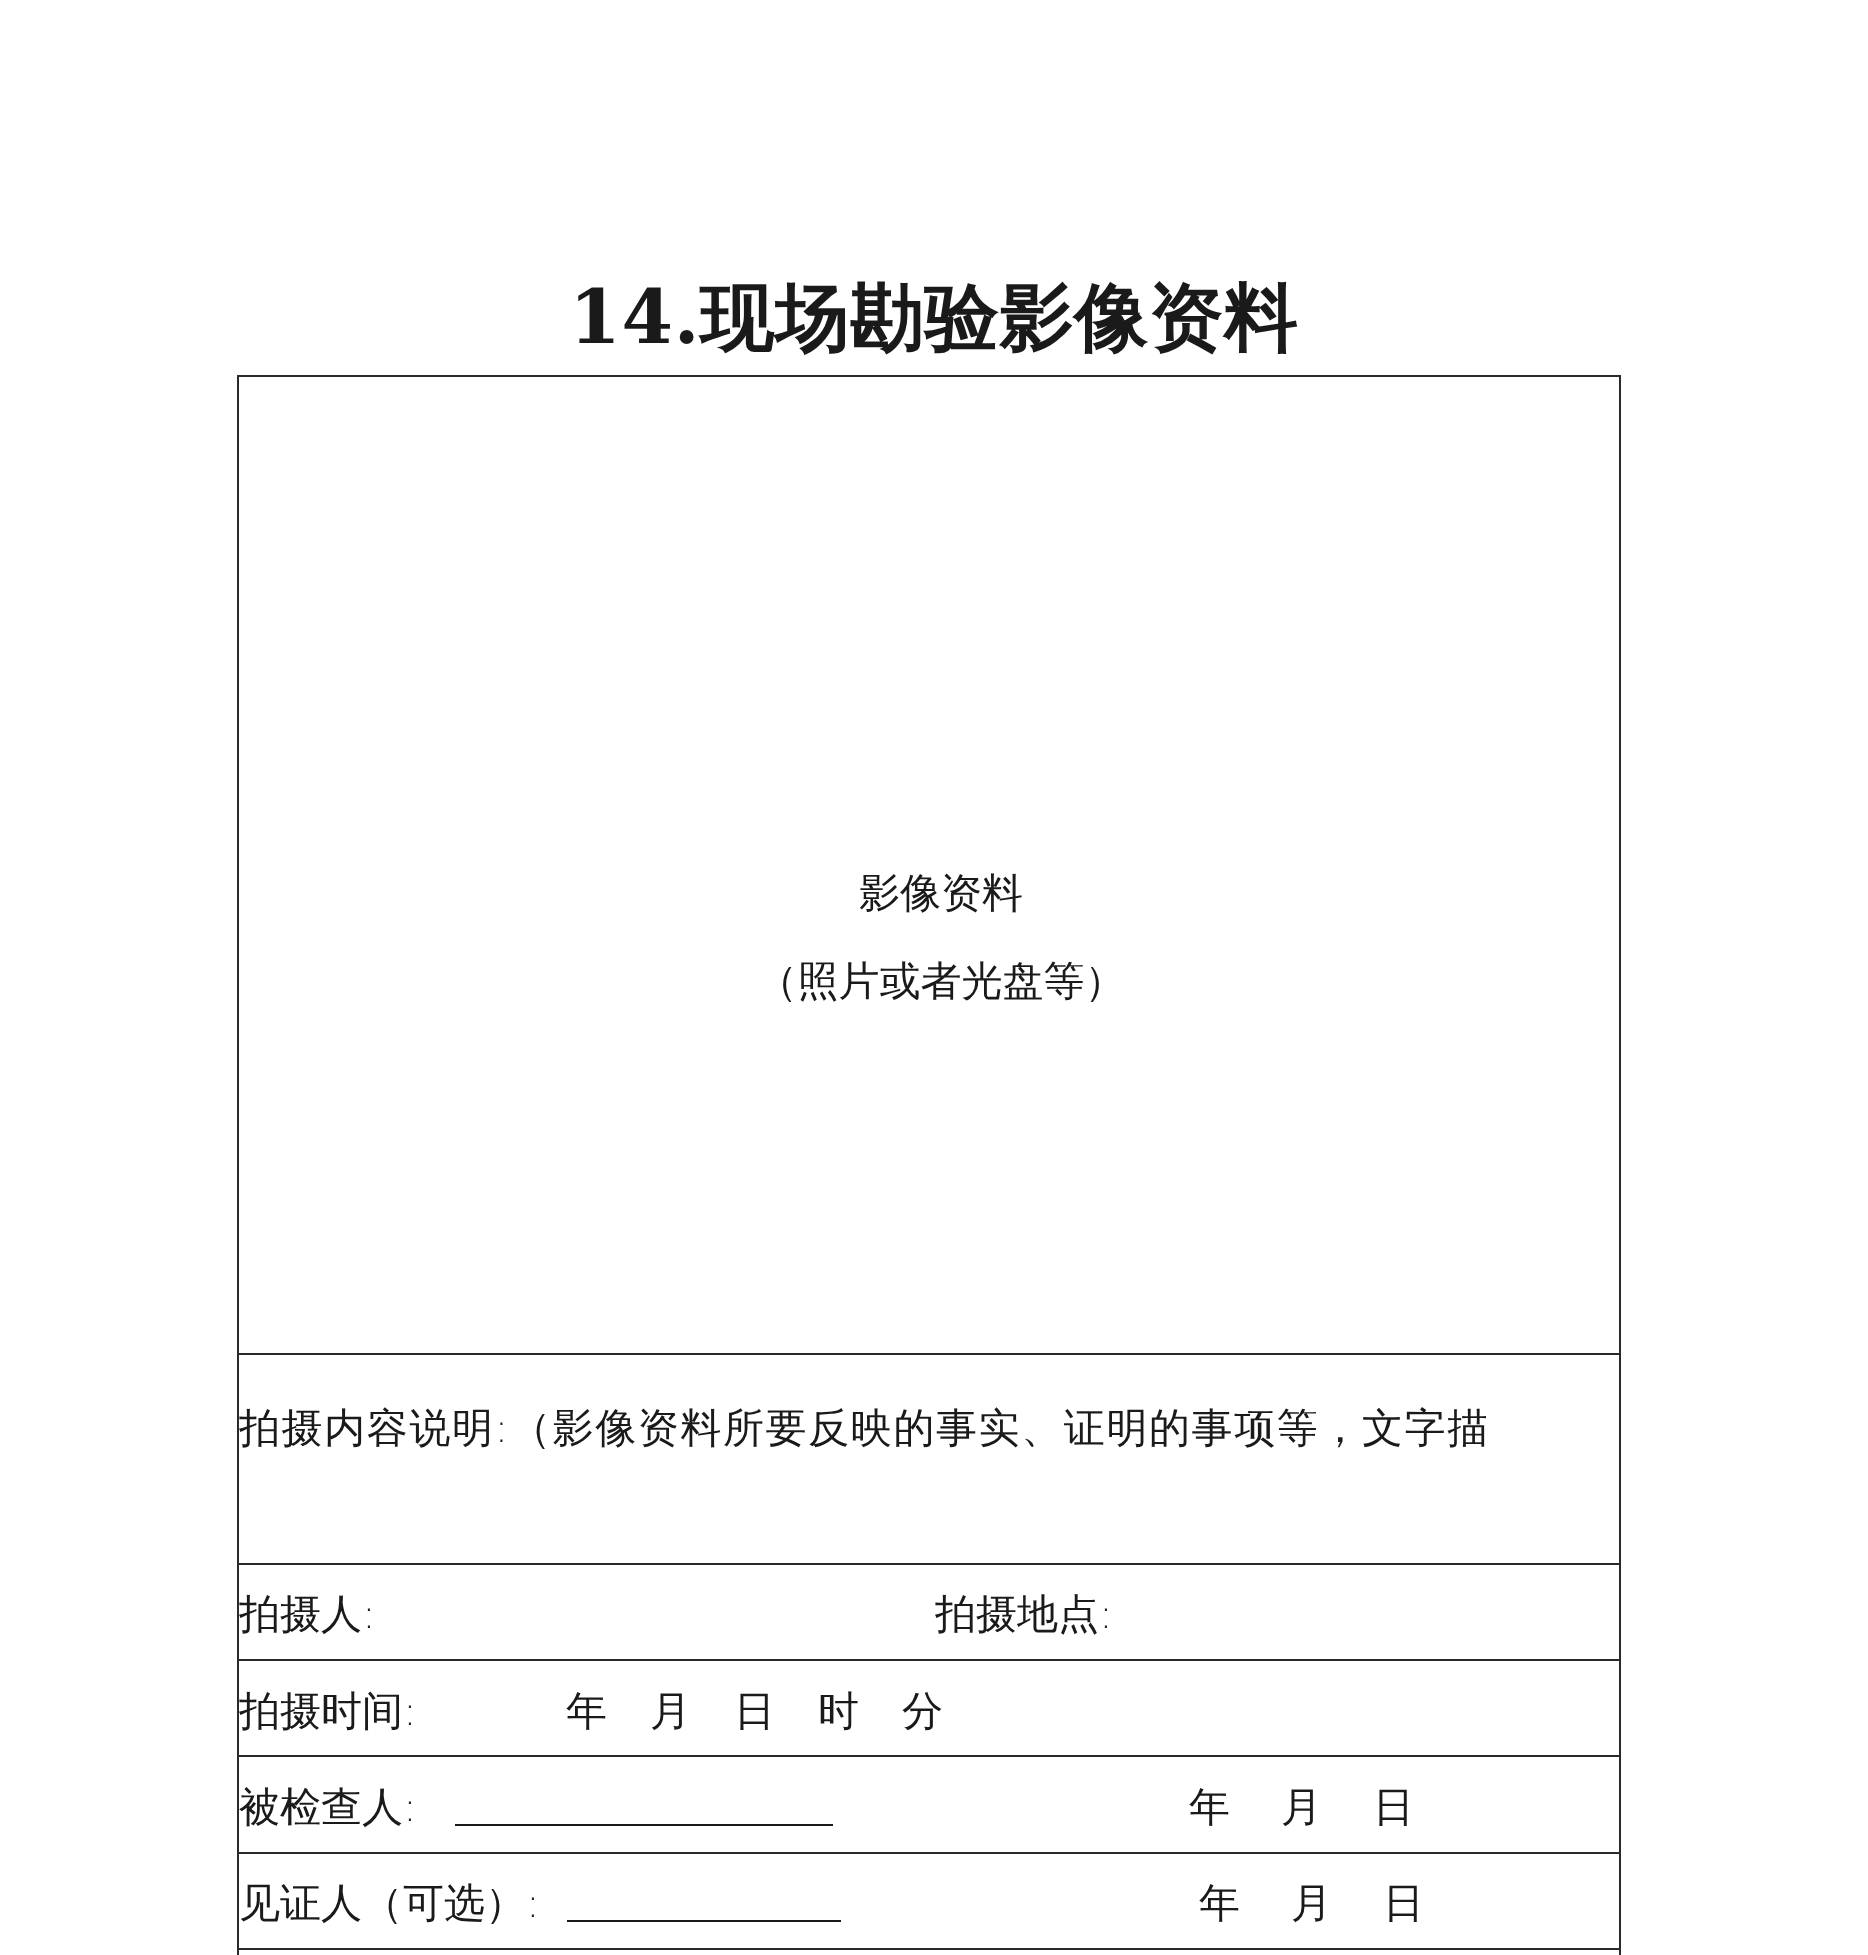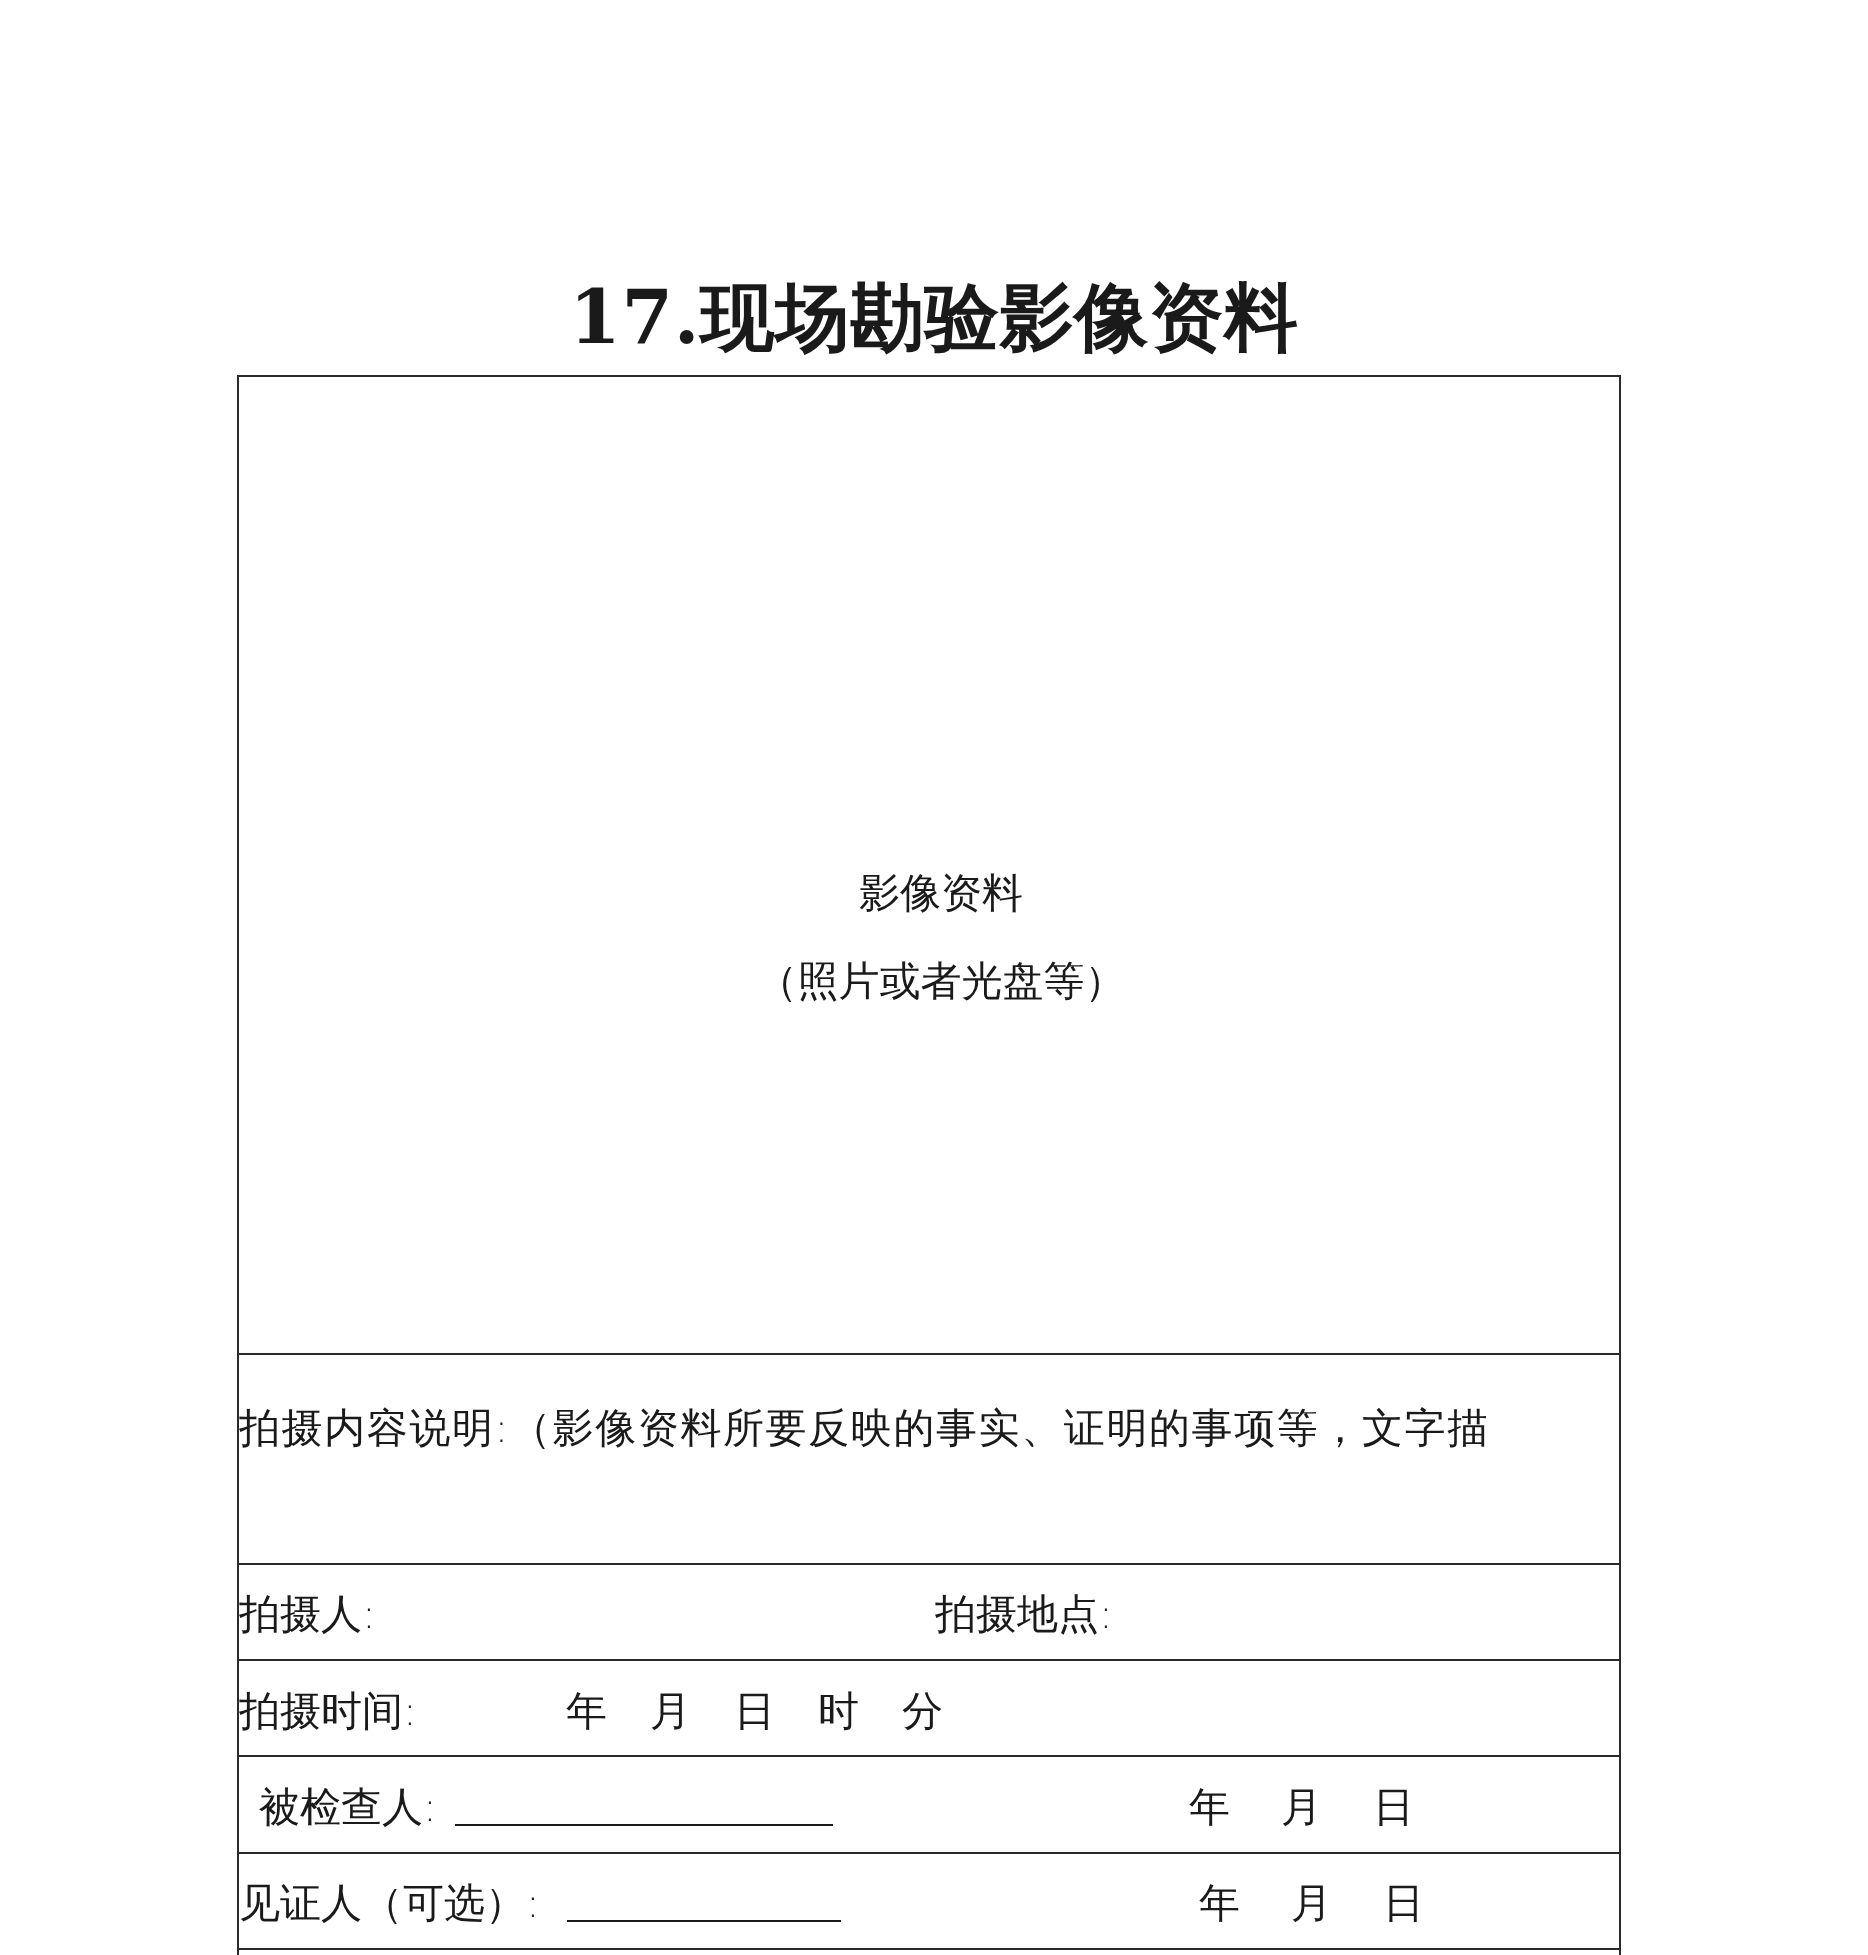--- a/index.html
+++ b/index.html
@@ -14,21 +14,21 @@
   .cell-text { position: absolute; font-size: 41px; line-height: 51px; white-space: nowrap;
                font-family: "DejaVu Sans", "Liberation Sans", sans-serif; font-weight: 300; }
   .center { left: 12px; width: 100%; text-align: center; }
   .uline { position: absolute; height: 0; border-top: 2.7px solid #1a1a1a; }
   .date span { display: inline-block; margin-right: 51px; }
   .time span { display: inline-block; margin-right: 43px; }
 </style>
 </head>
 <body>
 
-<div class="abs title">17.现场勘验影像资料</div>
+<div class="abs title">14.现场勘验影像资料</div>
 
 <div class="abs table">
 
   <div class="abs" style="left:0;top:0;width:100%;height:978px;">
     <div class="cell-text center" style="top:491px;">影像资料</div>
     <div class="cell-text center" style="top:579px;">（照片或者光盘等）</div>
   </div>
   <div class="hline" style="top:976px;"></div>
 
   <div class="abs" style="left:0;top:979px;width:100%;height:207px;">
@@ -46,21 +46,21 @@
 
   <div class="abs" style="left:0;top:1285px;width:100%;height:94px;">
     <div class="cell-text" style="left:0;top:23.5px;">拍摄时间:</div>
     <div class="cell-text time" style="left:327px;top:23.5px;">
       <span>年</span><span>月</span><span>日</span><span>时</span><span>分</span>
     </div>
   </div>
   <div class="hline" style="top:1378px;"></div>
 
   <div class="abs" style="left:0;top:1381px;width:100%;height:94px;">
-    <div class="cell-text" style="left:0;top:23.5px;padding-left:20px;">被检查人:</div>
+    <div class="cell-text" style="left:0;top:23.5px;">被检查人:</div>
     <div class="uline" style="left:216px;top:66px;width:378px;"></div>
     <div class="cell-text date" style="left:950px;top:23.5px;">
       <span>年</span><span>月</span><span>日</span>
     </div>
   </div>
   <div class="hline" style="top:1475px;"></div>
 
   <div class="abs" style="left:0;top:1477px;width:100%;height:94px;">
     <div class="cell-text" style="left:0;top:23.5px;">见证人（可选）:</div>
     <div class="uline" style="left:328px;top:66px;width:274px;"></div>

